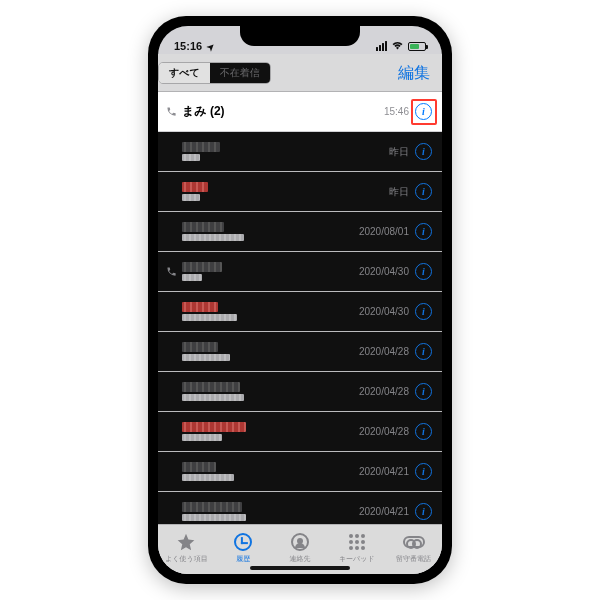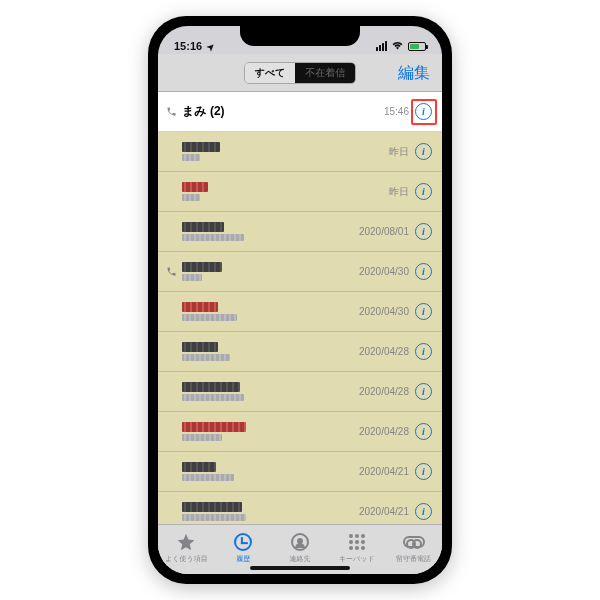--- a/index.html
+++ b/index.html
@@ -46,42 +46,42 @@
   .sig-bars span:nth-child(3){height:8px} .sig-bars span:nth-child(4){height:10px}
   .wifi { font-size: 10px; }
   .battery {
     width: 18px; height: 9px; border: 1px solid #000; border-radius: 2px;
     position: relative;
   }
   .battery::after { content:""; position:absolute; right:-3px; top:2px; width:2px; height:4px; background:#000; border-radius:0 1px 1px 0;}
   .battery-fill { position:absolute; left:1px; top:1px; bottom:1px; width:55%; background:#34c759; border-radius:1px;}
 
   .nav-header {
-    height: 38px; display: flex; align-items: center; justify-content: center;
+    height: 38px; display: flex; align-items: center; 
     position: relative; background: #f7f7f8; border-bottom: 1px solid #c6c6c8;
   }
   .seg {
     display: flex; border: 1px solid #b9b9bb; border-radius: 5px; overflow: hidden;
     font-size: 10px; height: 22px;
   }
   .seg div {
     padding: 0 10px; display:flex; align-items:center; background:#fff; color:#000;
   }
   .seg div.active { background:#fff; font-weight:600;}
   .seg div.inactive { background:#000000; color:#6d6d70;}
   .edit-btn {
     position:absolute; right:12px; top:50%; transform:translateY(-50%);
     color:#007aff; font-size:16px;
   }
 
   .list { flex:1; overflow:hidden; background:#fff; }
   .row {
     display:flex; align-items:center; height:40px;
     border-bottom: .5px solid #d1d1d4; padding: 0 10px 0 6px;
-    position: relative; background:#fef9c3;
+    position: relative; background:#000000;
   }
   .row:first-child { z-index: 40; background:#fff; }
   .call-icon {
     width: 14px; flex: 0 0 14px; color:#8e8e93; font-size:11px;
     display:flex; align-items:center; justify-content:center;
   }
   .entry { flex:1; min-width:0; margin-left:4px; display:flex; flex-direction:column; gap:0; }
   .name { font-size:12px; font-weight:600; color:#000; line-height:1.2; }
   .sub { font-size:9px; color:#8e8e93; line-height:1.2; }
   .blur-name {

